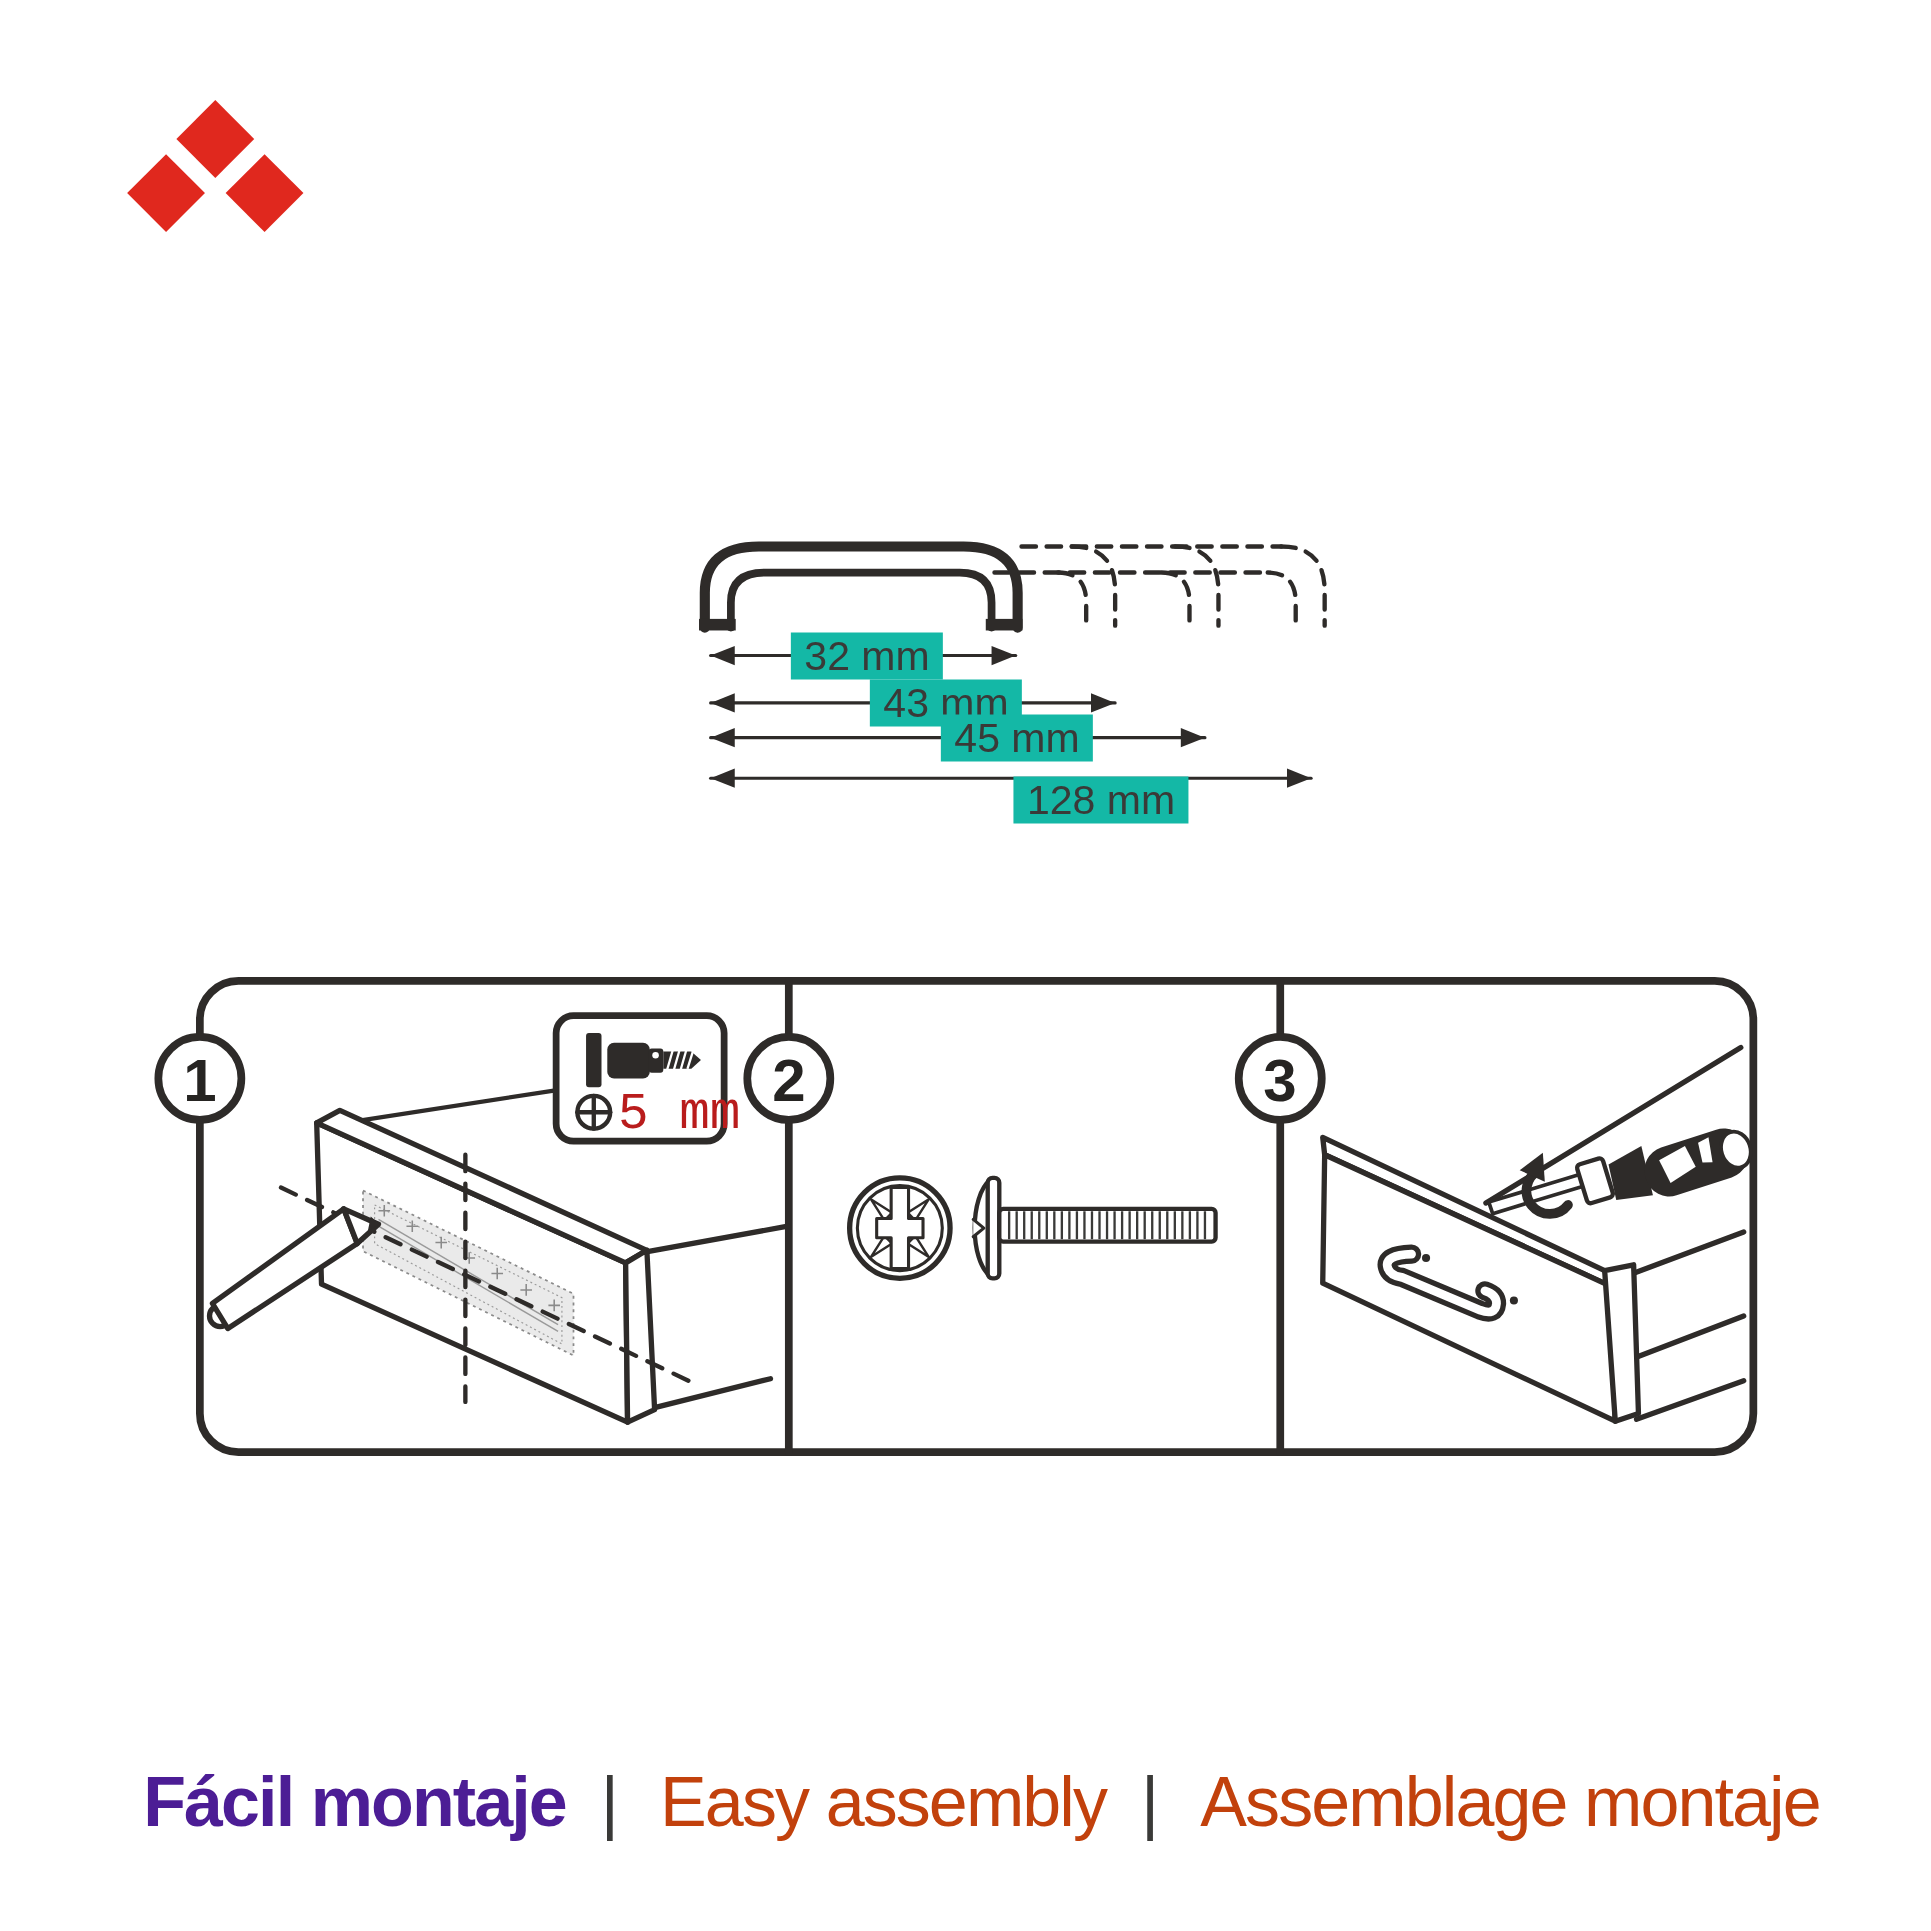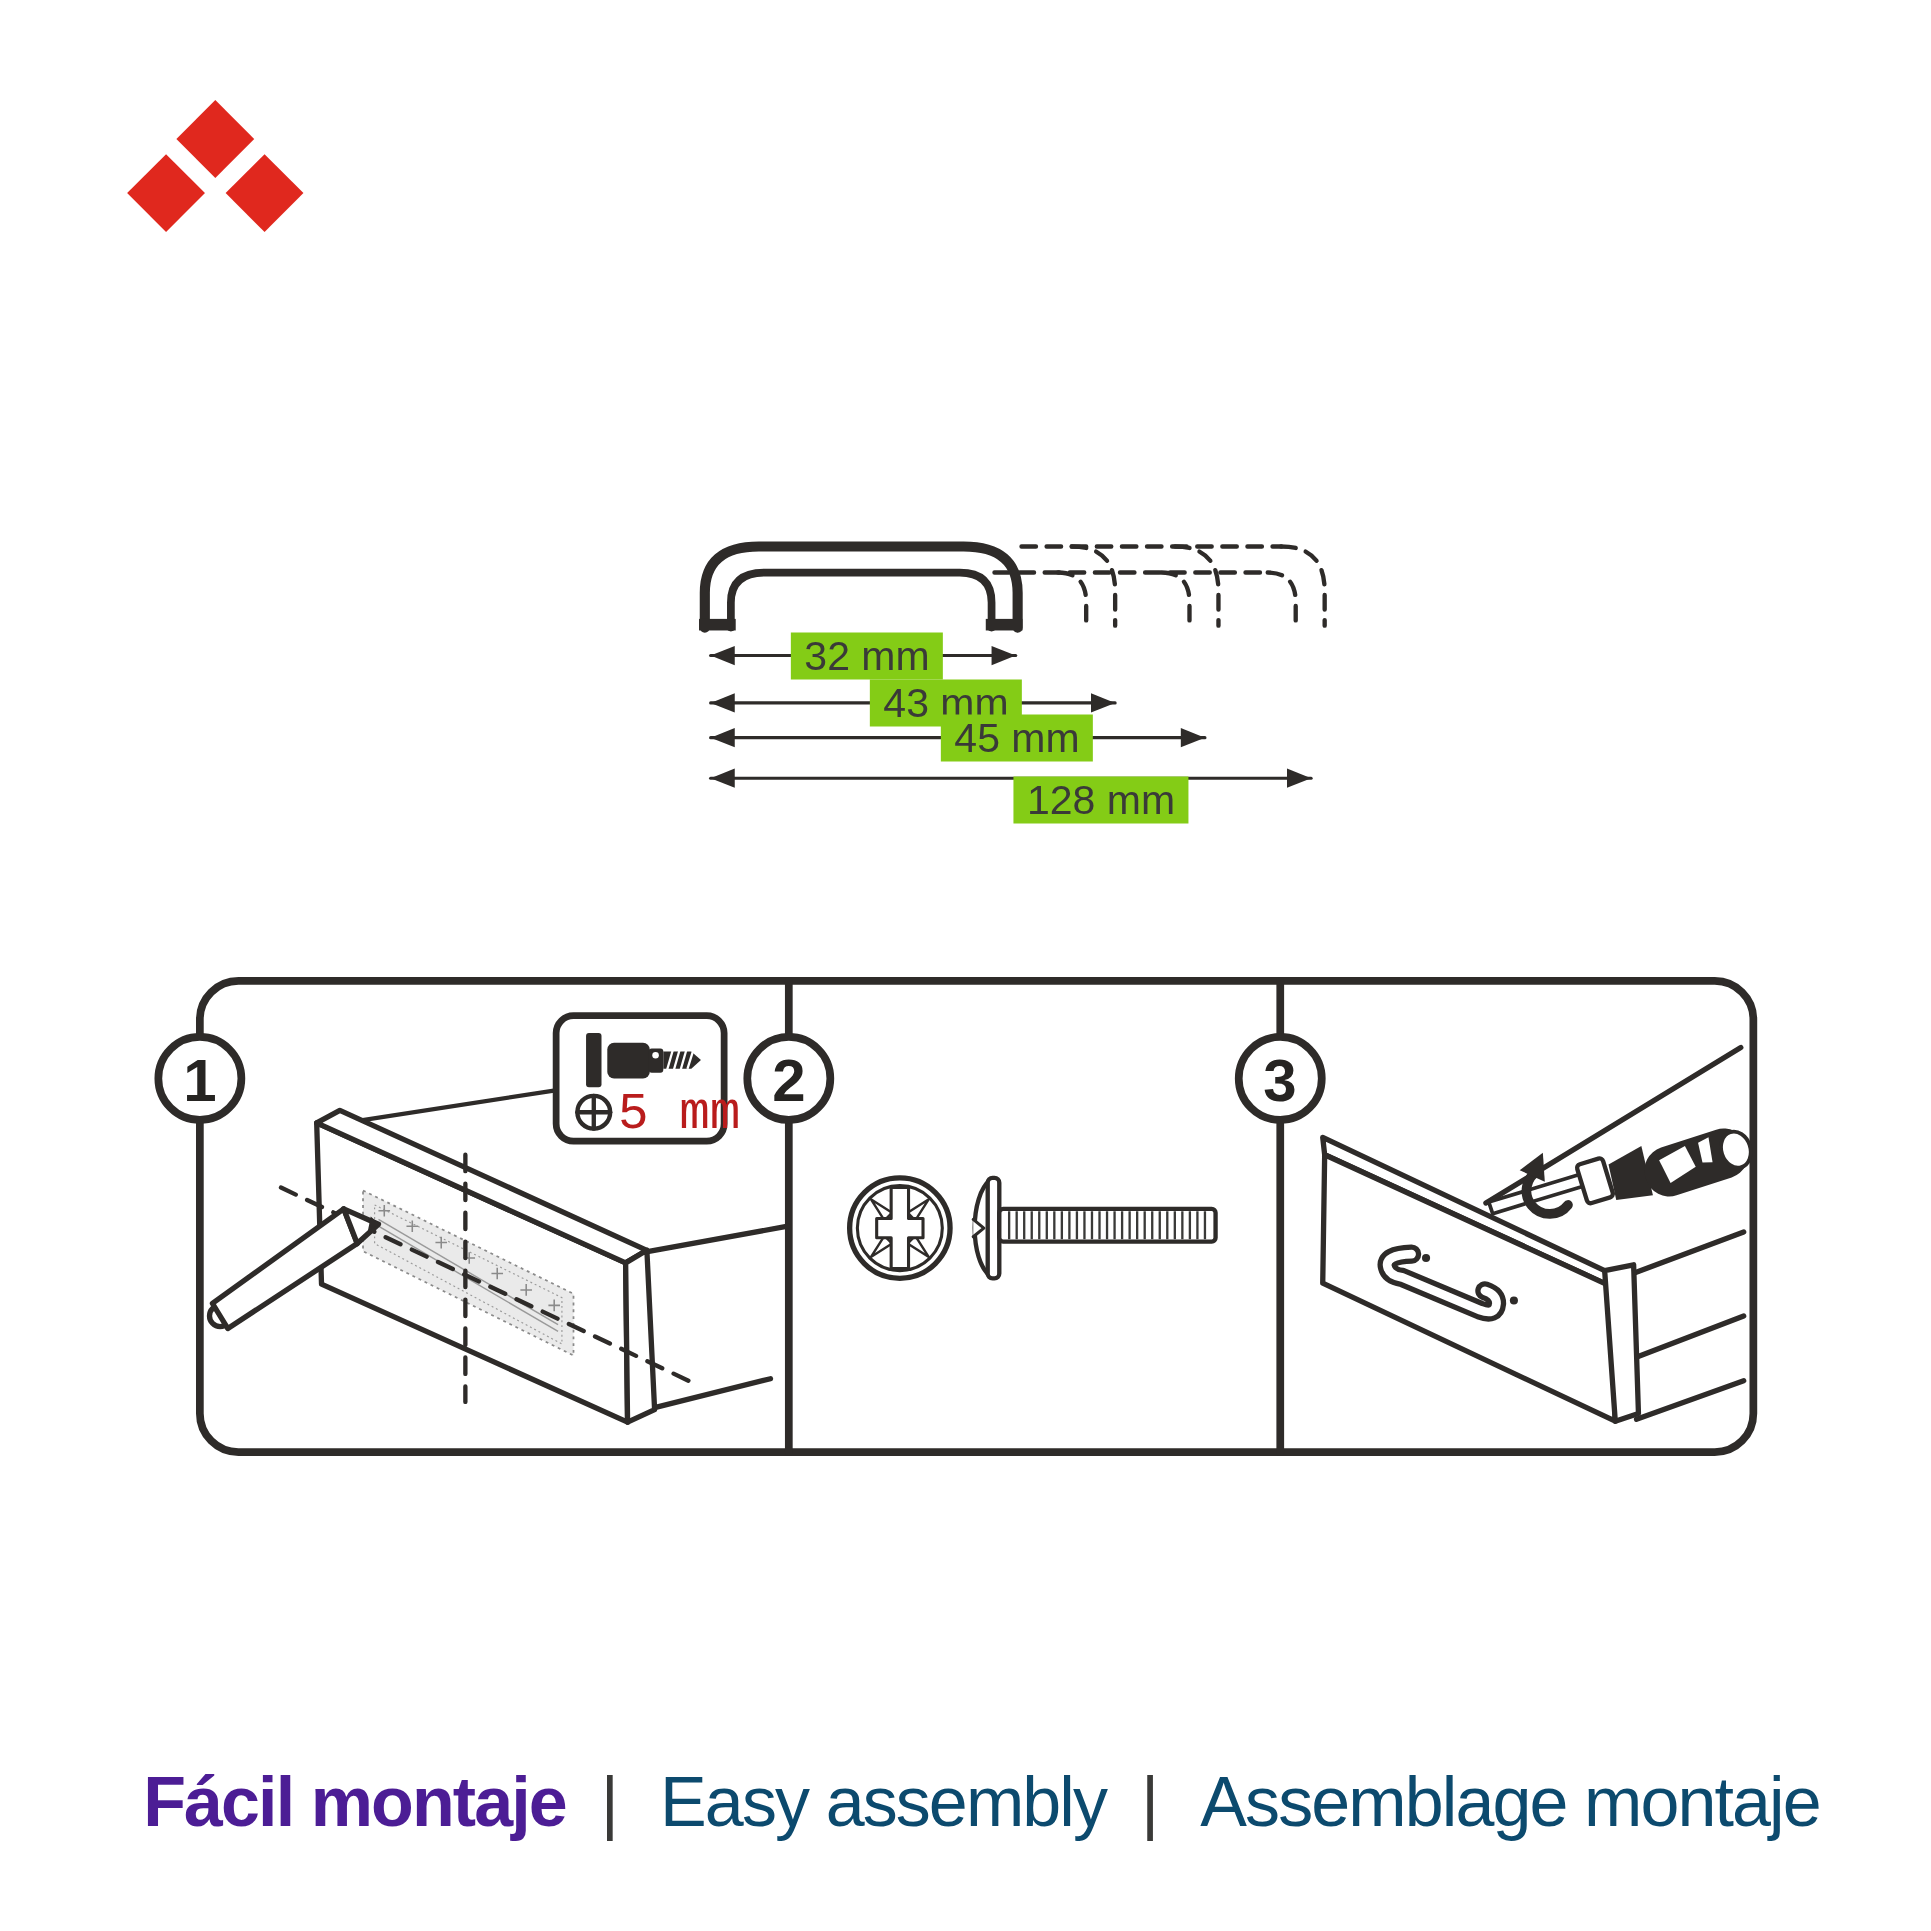--- a/index.html
+++ b/index.html
@@ -9,28 +9,28 @@
   
   .ln{stroke:#2e2b29;fill:none;stroke-linecap:round;stroke-linejoin:round;}
   .s2{stroke-width:2.5}.s3{stroke-width:3.2}.s35{stroke-width:3.8}.s4{stroke-width:4.5}
   .s5{stroke-width:5.5}.s7{stroke-width:7}.s8{stroke-width:8}.s10{stroke-width:10.5}
   .dashL{stroke-dasharray:17 13}
   .dashG{stroke-dasharray:15 11}
   .fillk{fill:#2e2b29;stroke:none;}
   .wh{fill:#ffffff;}
   
   .txt{position:absolute;transform:translate(-50%,-50%);white-space:nowrap;color:#3a3a38;}
-  .dim-label{font-size:41px;background:#84cc16;padding:0 13.5px;z-index:3;}
+  .dim-label{font-size:41px;background:#14b8a6;padding:0 13.5px;z-index:3;}
   .step-num{font-size:60px;font-weight:700;color:#262422;z-index:3;}
   .drill-label{font-size:51px;color:#b91c1c;z-index:3;transform:translate(0,-50%);font-family:Liberation Mono, monospace;}
   .footer{position:absolute;left:966px;top:1802px;transform:translate(-50%,-50%);
           white-space:nowrap;font-size:70px;letter-spacing:-1.9px;z-index:3;}
   .f-bold{font-weight:700;color:#4c1d95;margin-left:31px;}
   .f-sep{font-weight:400;color:#3a3a38;margin:0 17.4px;}
-  .f-reg{font-weight:400;color:#0c4a6e;margin-left:8px;}
+  .f-reg{font-weight:400;color:#c2410c;margin-left:8px;}
 </style>
 </head>
 <body>
 
 <div class="canvas">
 
   <svg class="art" viewBox="0 0 2000 2000" xmlns="http://www.w3.org/2000/svg">
 
     <g fill="#e0281e">
       <rect x="-28.5" y="-28.5" width="57" height="57" transform="translate(223,144) rotate(45)"></rect>

